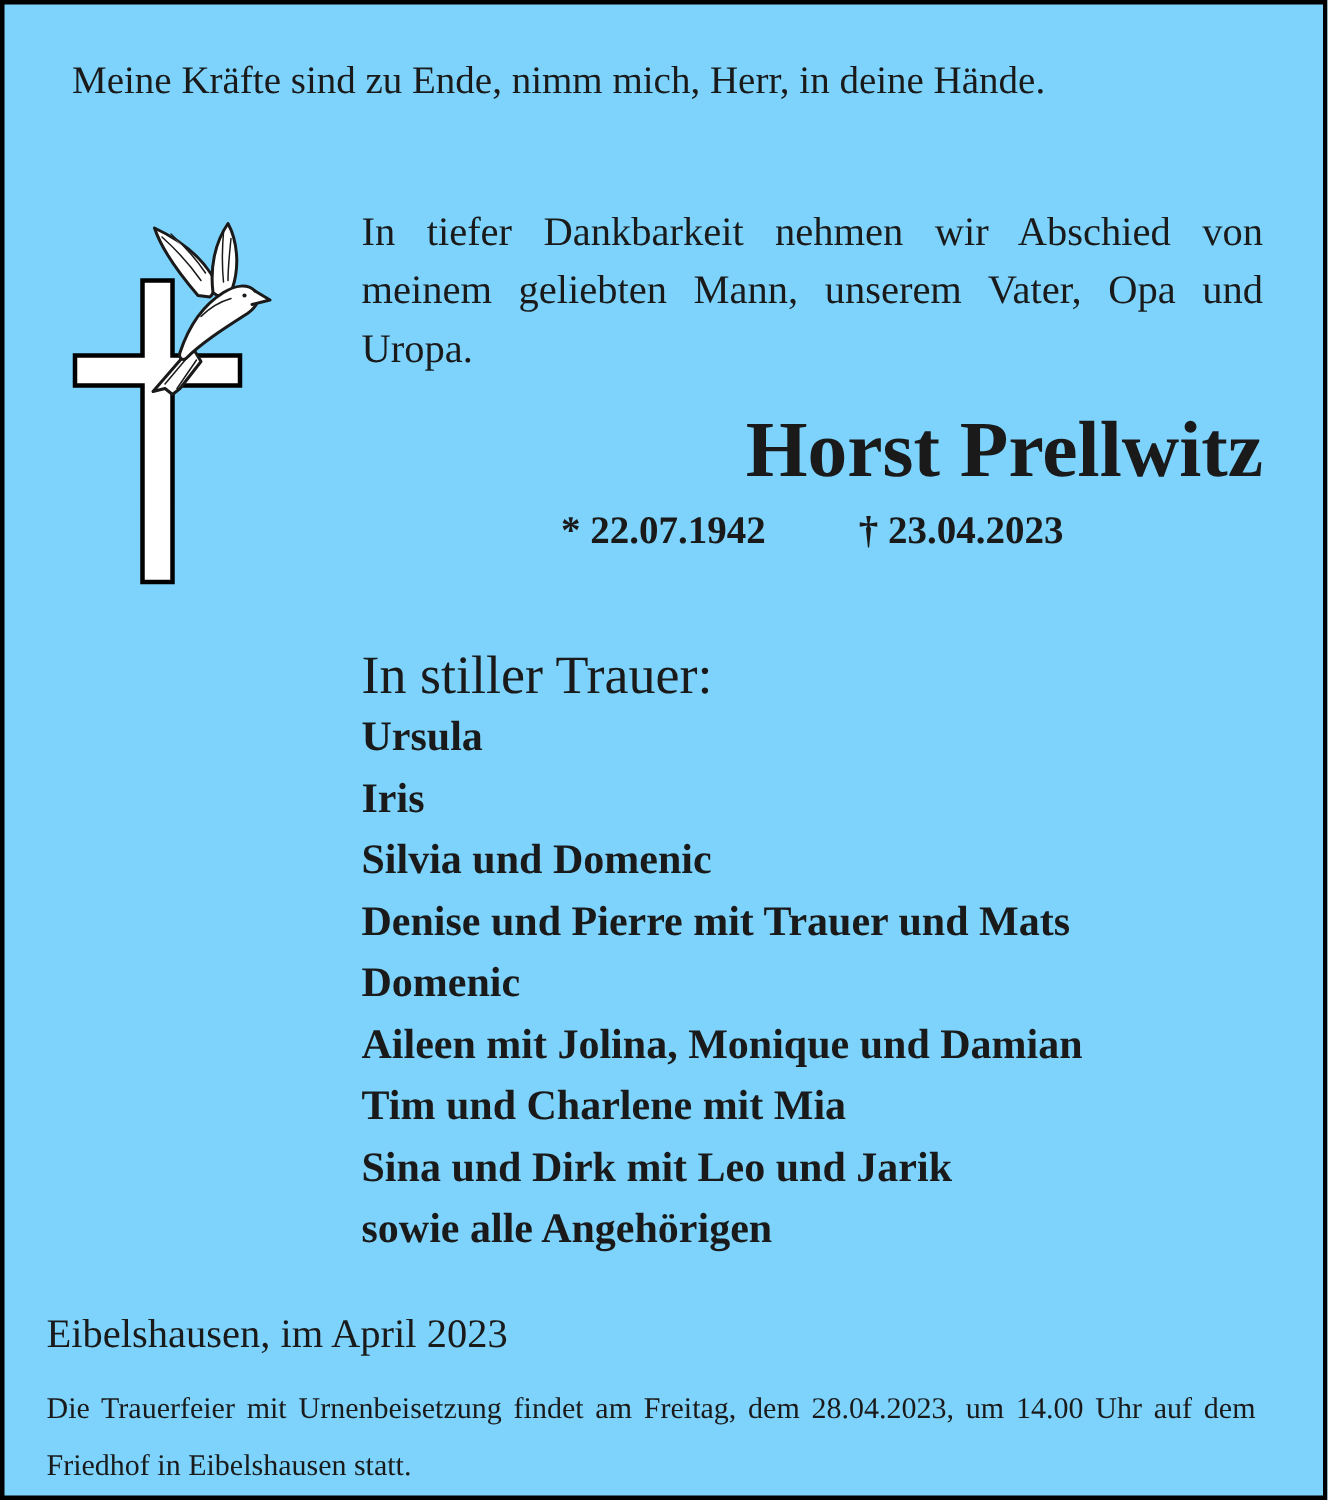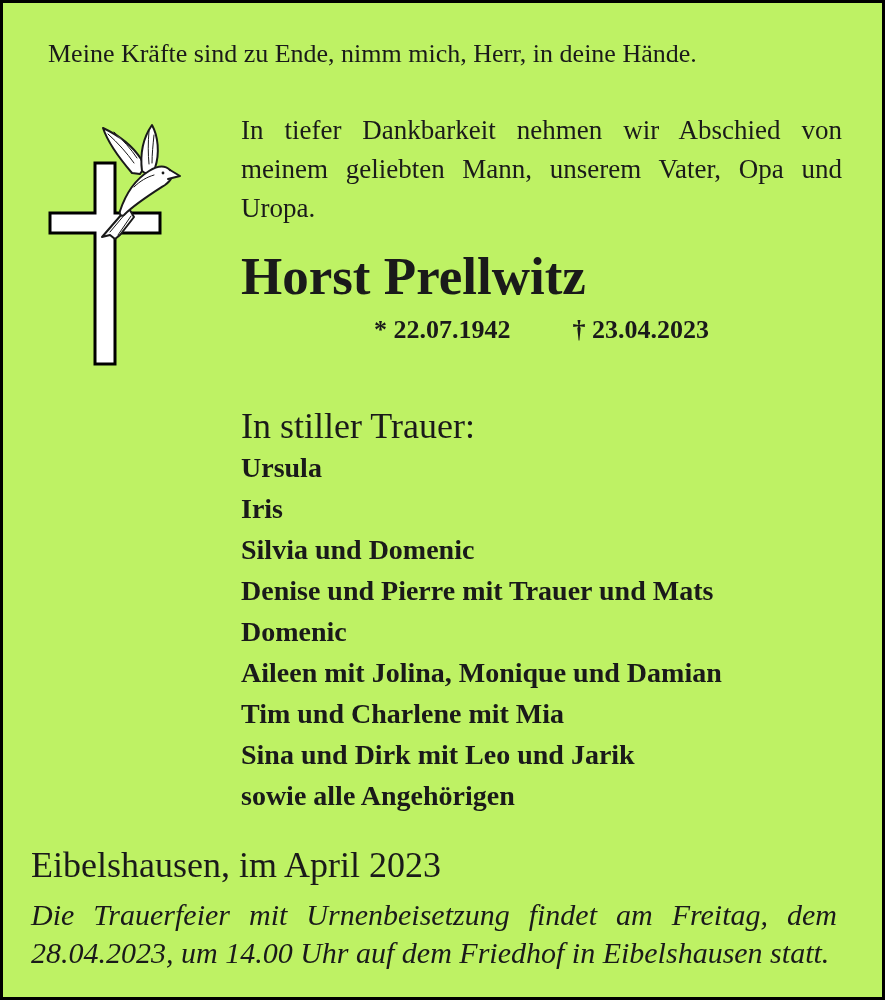--- a/index.html
+++ b/index.html
@@ -5,33 +5,33 @@
   * { margin: 0; padding: 0; box-sizing: border-box; }
   html, body { background: #ffffff; }
   body {
     font-family: "Liberation Serif", "DejaVu Serif", serif;
     color: #1a1a1a;
   }
   .page {
     position: relative;
     width: 885px;
     height: 1000px;
-    background: #bef264;
+    background: #7dd3fc;
     border: 3px solid #000000;
     overflow: hidden;
   }
   .quote {
     margin: 36px 40px 0 45px;
     font-size: 26px;
     line-height: 30px;
     white-space: nowrap;
   }
   .main-row {
     display: flex;
-    margin-top: 42px;
+    margin-top: 66px;
   }
   .graphic-col {
     width: 238px;
     flex: 0 0 238px;
   }
   .graphic-col svg {
     display: block;
     margin: 10px 0 0 45px;
   }
   .content-col {
@@ -42,21 +42,21 @@
   .intro {
     font-size: 27px;
     line-height: 39px;
     text-align: justify;
   }
   .deceased-name {
     margin-top: 20px;
     font-size: 53px;
     line-height: 56px;
     font-weight: bold;
-    text-align: left;
+    text-align: right;
     letter-spacing: 0px;
   }
   .dates-row {
     margin-top: 8px;
     display: flex;
     justify-content: center;
     gap: 62px;
     font-size: 26px;
     line-height: 36px;
     font-weight: bold;
@@ -66,29 +66,28 @@
     font-size: 36px;
     line-height: 41px;
   }
   .mourning-name {
     font-size: 28px;
     line-height: 41px;
     font-weight: bold;
   }
   .place-date {
     margin: 34px 40px 0 28px;
-    font-size: 36px;
+    font-size: 27px;
     line-height: 30px;
   }
   .funeral-info {
     margin: 16px 45px 4px 28px;
-    font-size: 30px;
+    font-size: 20px;
     line-height: 38px;
     text-align: justify;
-    font-style: italic;
   }
 </style>
 </head>
 <body>
 
 <div class="page">
 
   <div class="quote">Meine Kräfte sind zu Ende, nimm mich, Herr, in deine Hände.</div>
 
   <div class="main-row">

